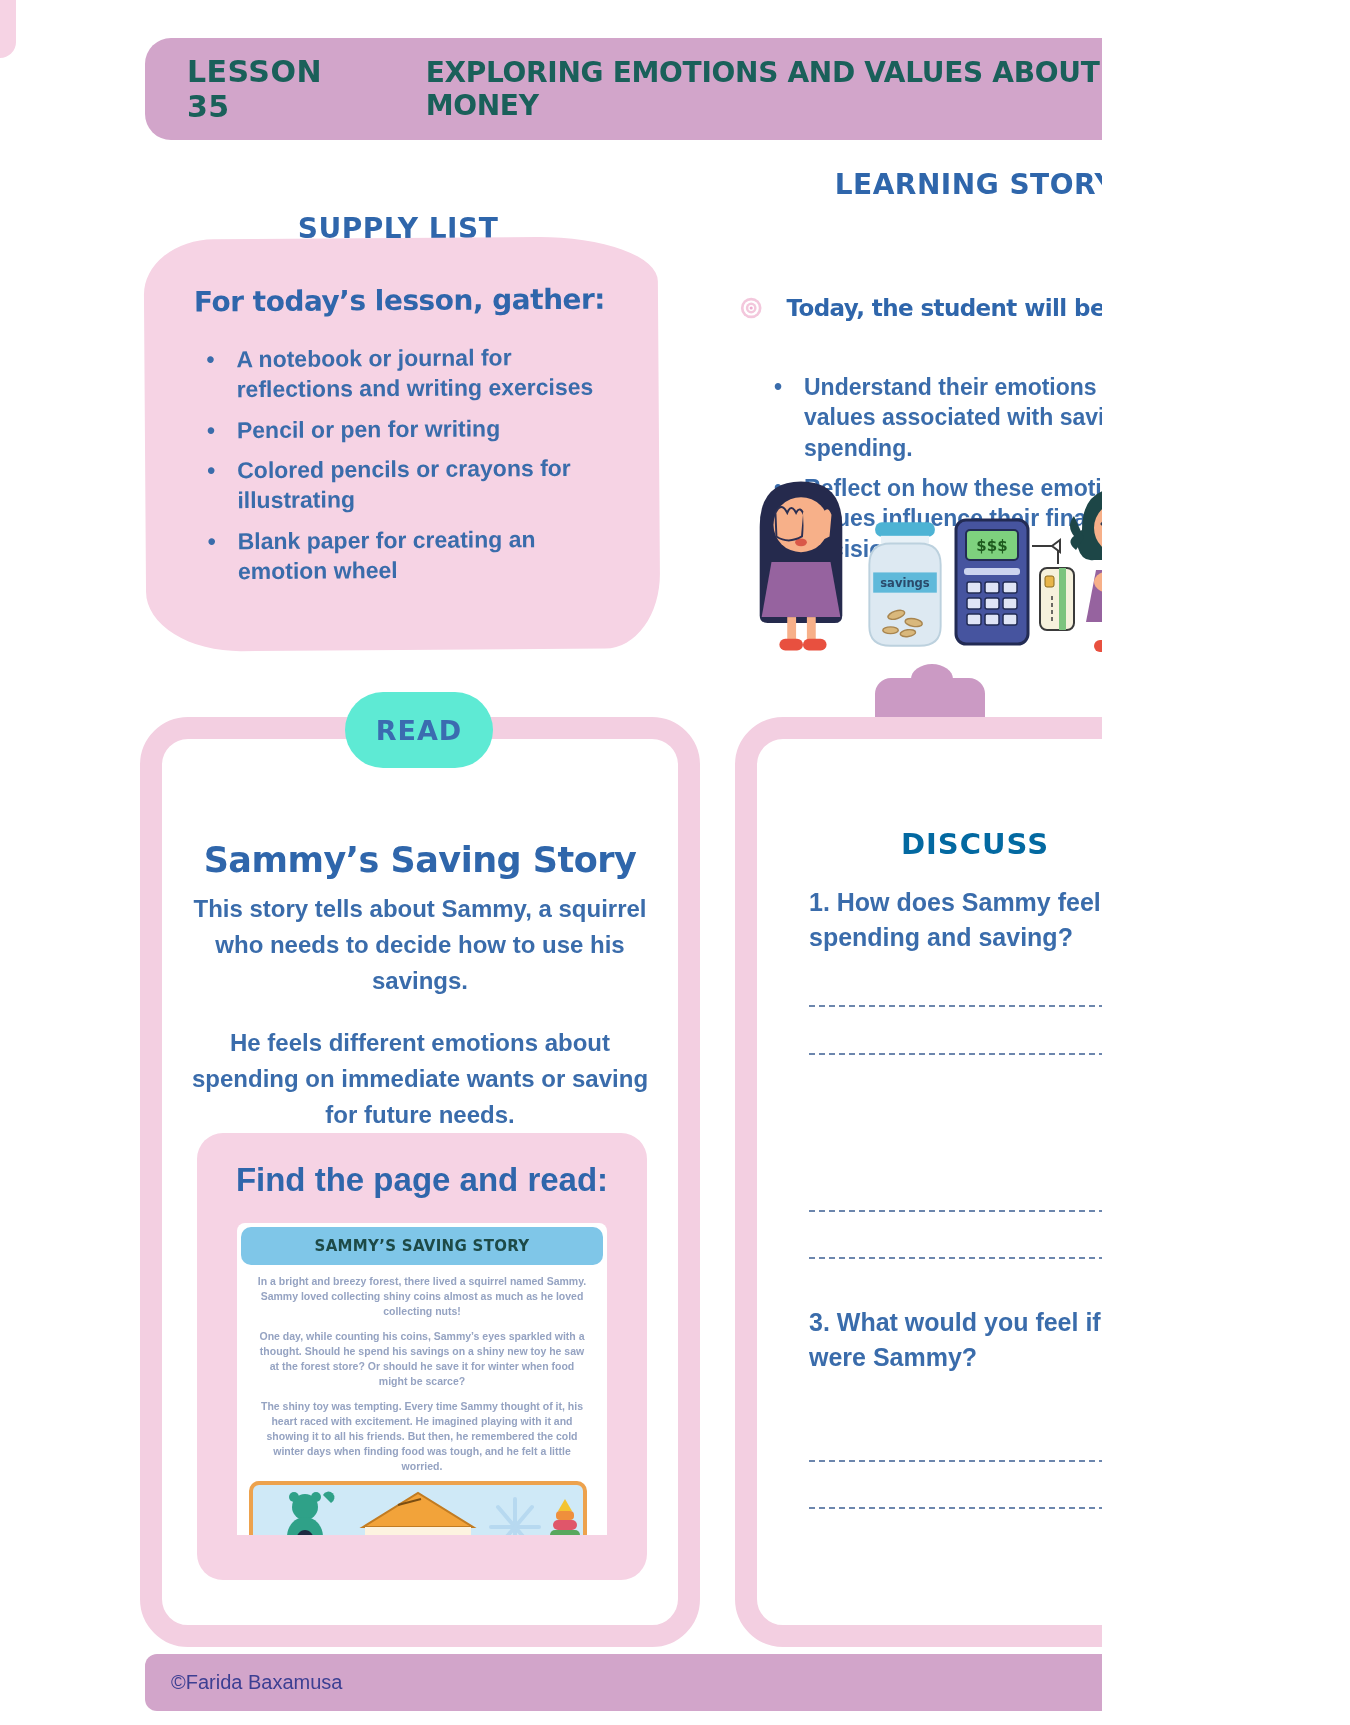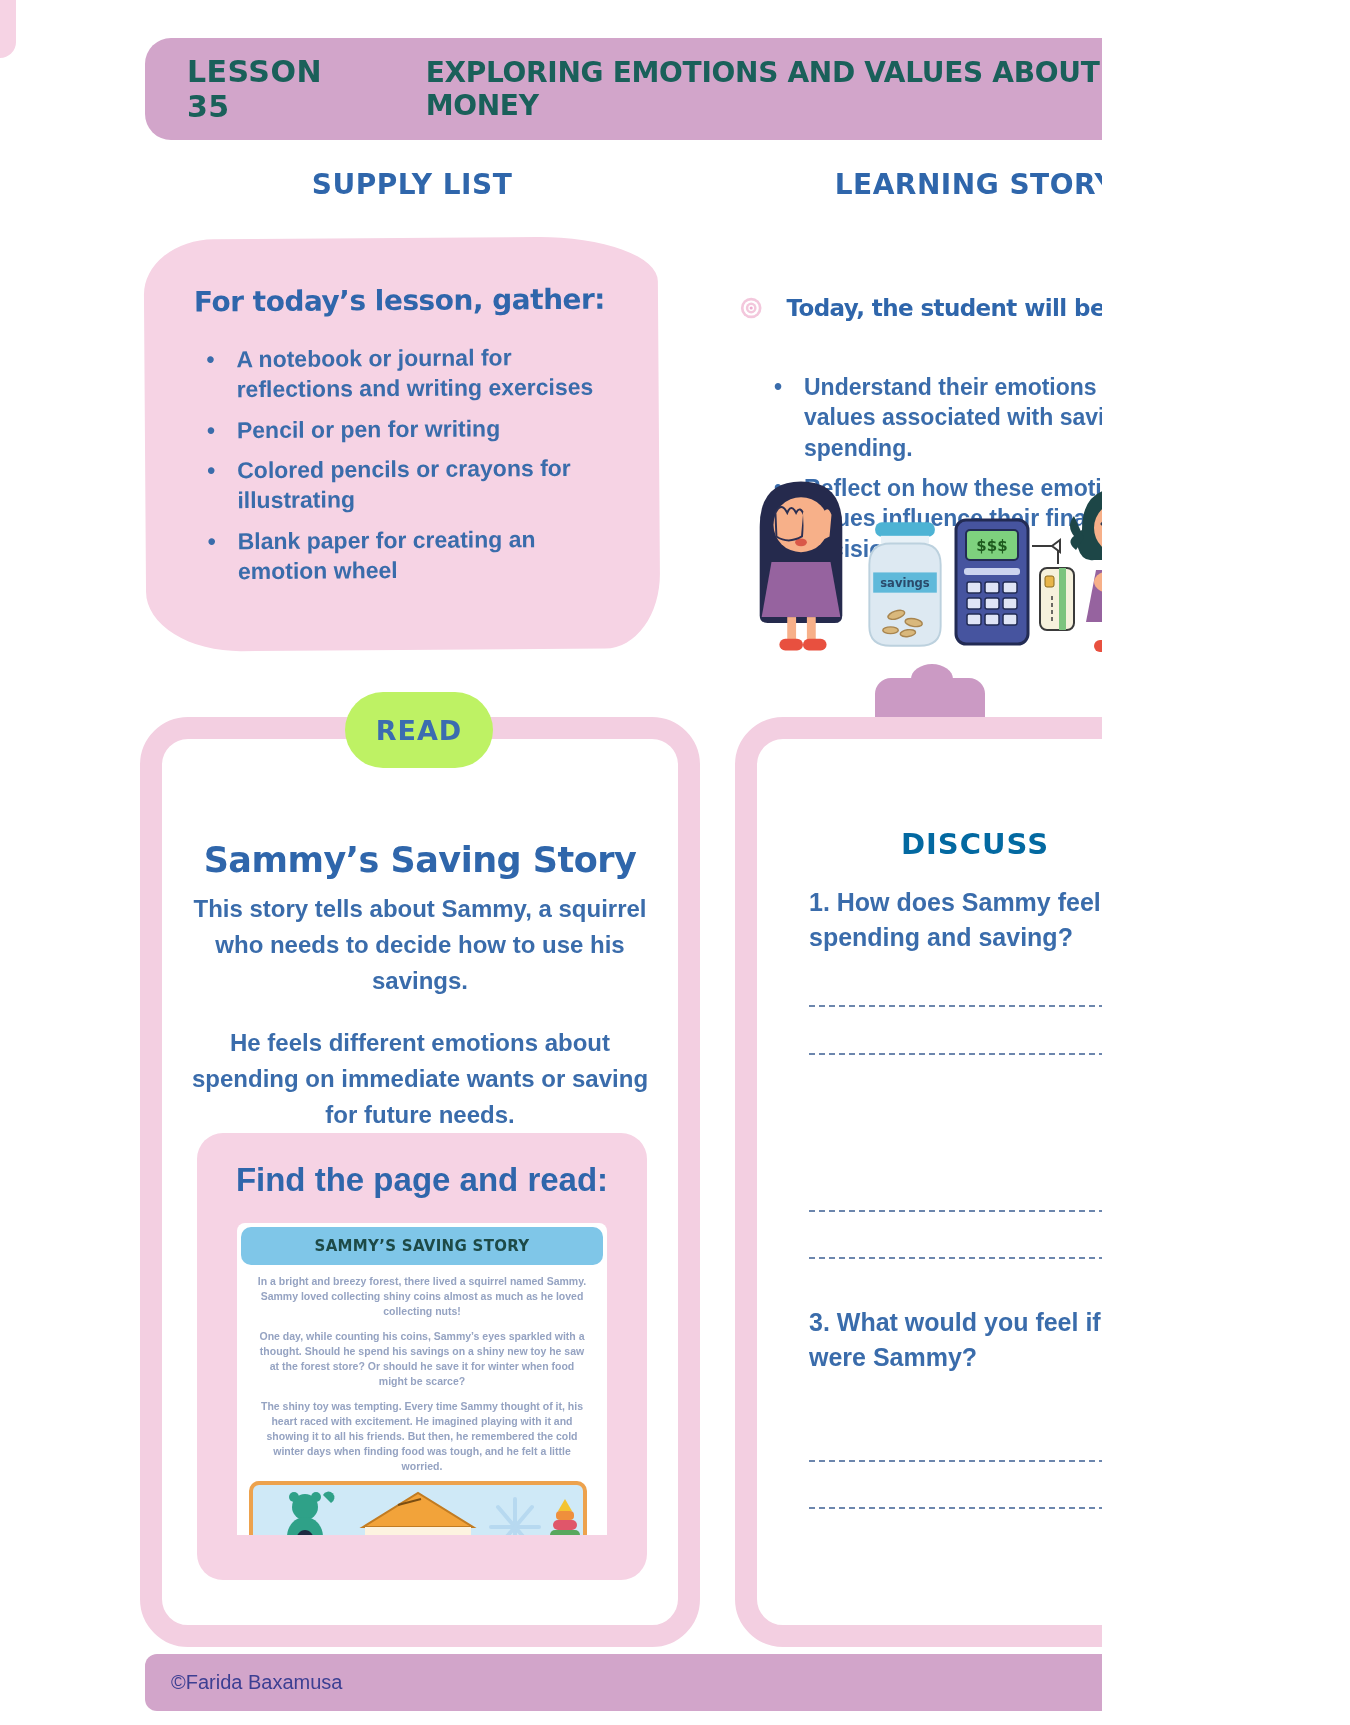--- a/index.html
+++ b/index.html
@@ -13,21 +13,21 @@
   .corner-wedge{position:absolute;left:0;top:0;width:16px;height:58px;background:#f6d3e4;border-radius:0 0 20px 0;}
 
   
   .banner{position:absolute;left:145px;top:38px;width:1068px;height:102px;background:#d2a5ca;border-radius:26px;
     display:flex;align-items:center;gap:52px;padding:0 0 0 42px;box-sizing:border-box;}
   .banner .lesson-num{font-size:30px;color:#1a605a;letter-spacing:.5px;}
   .banner .lesson-title{font-size:28px;color:#1a605a;letter-spacing:-.3px;}
 
   
   .col-title{position:absolute;top:168px;font-size:28px;color:#2f66ab;letter-spacing:.5px;text-align:center;}
-  .supply-col-title{left:157px;width:510px;}
+  .supply-col-title{left:143px;width:510px;margin-top:44px;}
   .goals-col-title{left:735px;width:480px;}
 
   
   .supply-blob{position:absolute;left:145px;top:238px;width:514px;height:412px;background:#f6d3e4;
     border-radius:70px 120px 55px 95px / 55px 45px 75px 60px;transform:rotate(-.4deg);
     padding:46px 42px 0 50px;box-sizing:border-box;}
   .supply-heading{margin:0 0 26px 0;font-size:28px;font-weight:800;color:#2f66ab;font-family:"DejaVu Sans",sans-serif;letter-spacing:-.5px;}
   ul.blue-list{margin:0;padding:0 0 0 8px;list-style:none;}
   ul.blue-list li{position:relative;padding-left:34px;font-size:23px;line-height:1.32;font-weight:700;color:#3a6cab;margin-bottom:10px;}
   ul.blue-list li::before{content:"•";position:absolute;left:4px;top:0;color:#3a6cab;}
@@ -43,21 +43,21 @@
   .illu-girl-sad{left:742px;top:466px;width:118px;height:196px;}
   .illu-jar{left:852px;top:518px;width:106px;height:132px;}
   .illu-terminal{left:948px;top:516px;width:128px;height:136px;}
   .illu-girl-happy{left:1062px;top:478px;width:116px;height:182px;}
 
   
   .panel{position:absolute;background:#ffffff;border:22px solid #f3cfe1;border-radius:48px;box-sizing:border-box;z-index:2;}
   .read-panel{left:140px;top:717px;width:560px;height:930px;}
   .discuss-panel{left:735px;top:717px;width:480px;height:930px;}
 
-  .read-badge{position:absolute;left:345px;top:692px;width:148px;height:76px;background:#bef264;border-radius:40px;
+  .read-badge{position:absolute;left:345px;top:692px;width:148px;height:76px;background:#5eead4;border-radius:40px;
     display:flex;align-items:center;justify-content:center;font-size:27px;color:#3b6cb0;letter-spacing:1px;z-index:3;}
   .discuss-tab{position:absolute;left:875px;top:678px;width:110px;height:50px;background:#cb9ac4;border-radius:16px 16px 0 0;z-index:1;}
   .discuss-tab::before{content:"";position:absolute;left:36px;top:-14px;width:42px;height:30px;background:#cb9ac4;border-radius:50% 50% 0 0;}
 
   .story-title{position:absolute;left:0;top:72px;width:100%;text-align:center;font-size:35px;color:#2f66ab;letter-spacing:-.5px;}
   .read-p{position:absolute;left:28px;width:460px;text-align:center;font-size:24px;line-height:1.5;font-weight:700;color:#3a6cab;margin:0;}
   .read-p1{top:152px;}
   .read-p2{top:286px;}
 
   .find-box{position:absolute;left:35px;top:394px;width:450px;height:447px;background:#f6d3e4;border-radius:26px;overflow:hidden;}

